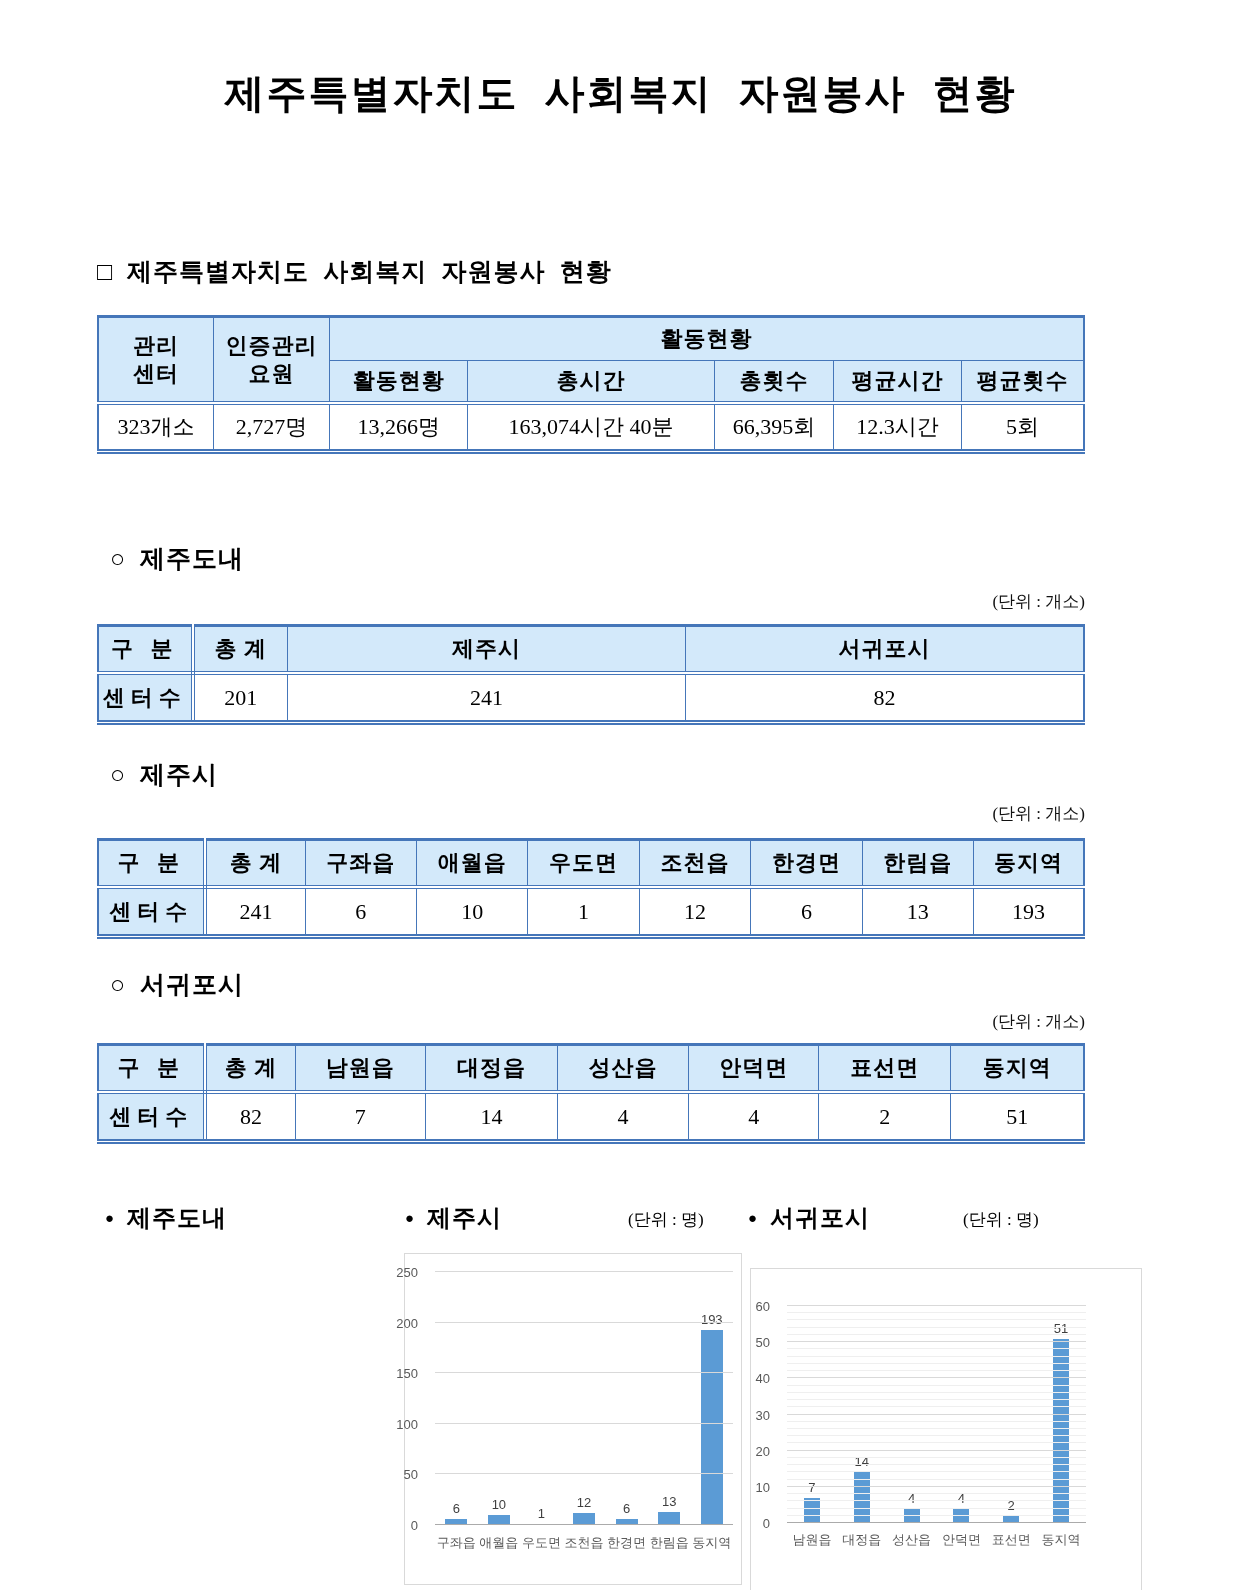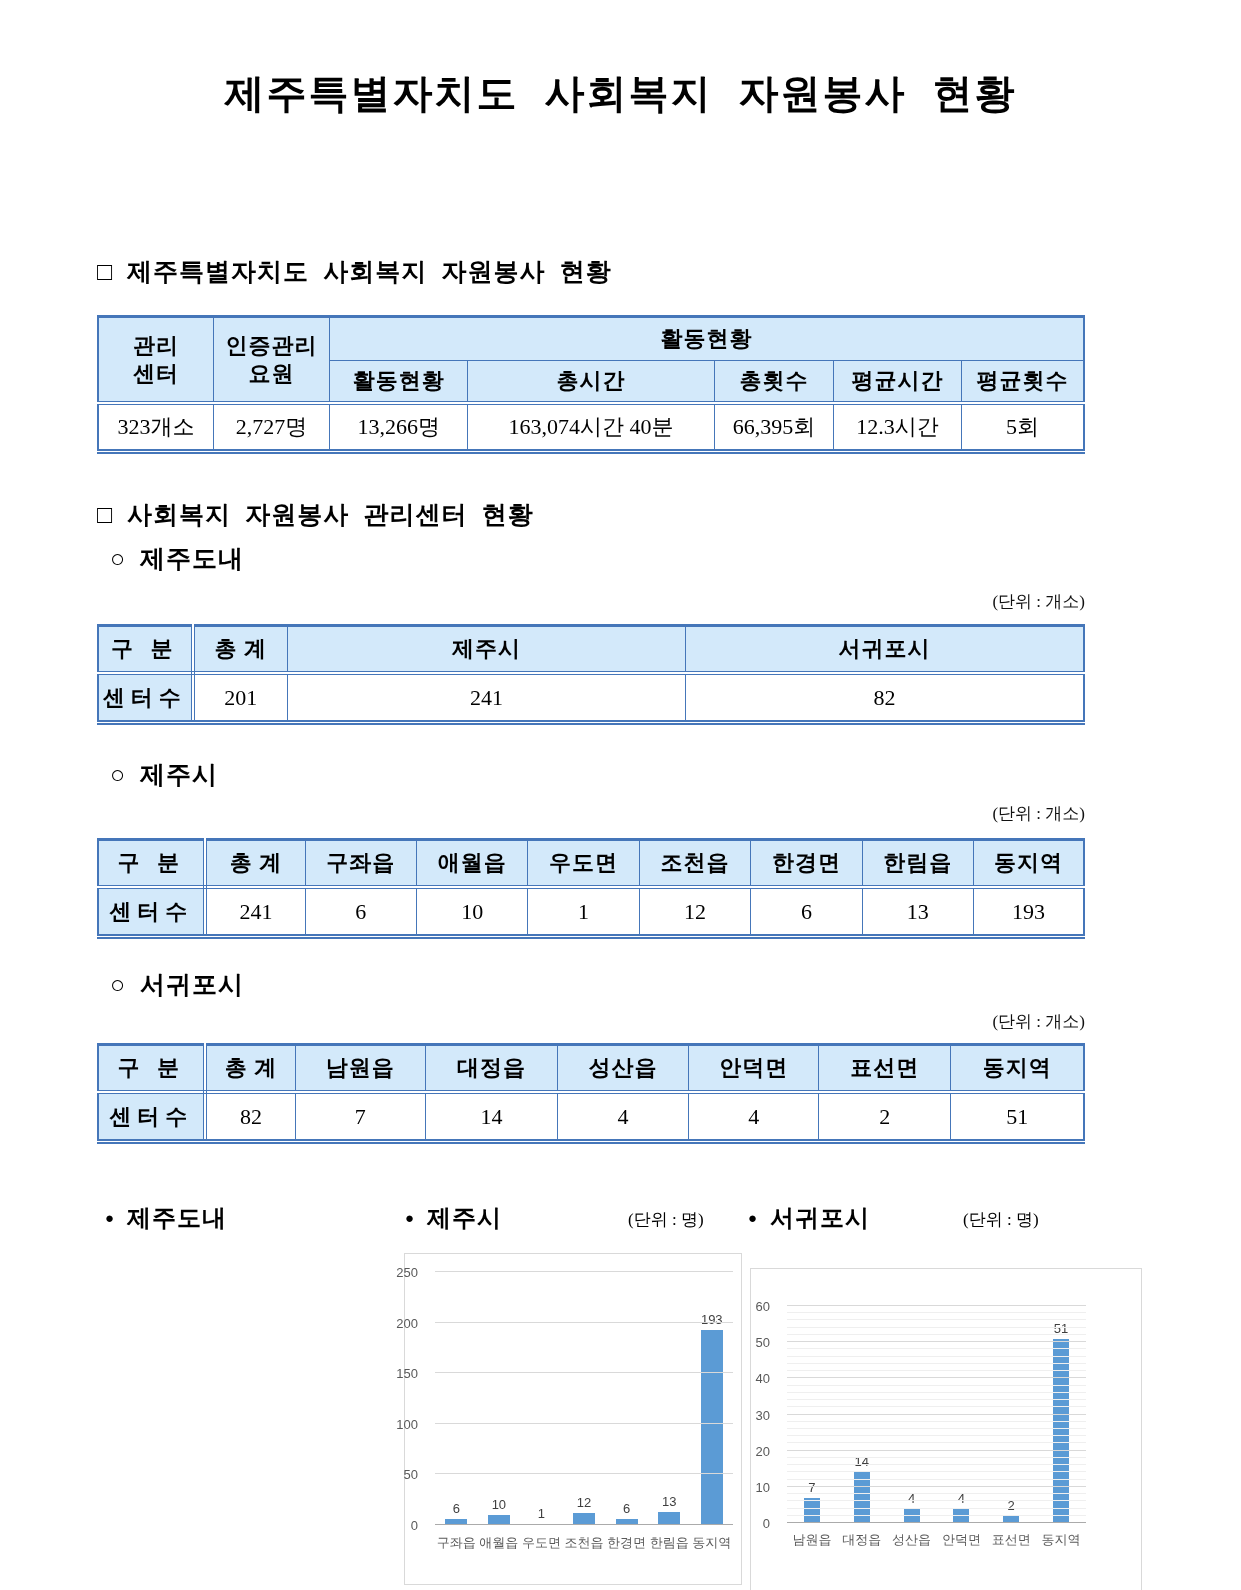--- a/index.html
+++ b/index.html
@@ -116,23 +116,20 @@
       <td>2,727명</td>
       <td>13,266명</td>
       <td>163,074시간 40분</td>
       <td>66,395회</td>
       <td>12.3시간</td>
       <td>5회</td>
     </tr>
   </tbody>
     </table>
 
-  <div class="abs sec-head" style="top:498px;">
-    <span class="marker">□</span><span>사회복지 자원봉사 관리센터 현황</span>
-  </div>
 
   <div class="abs sub-head" style="top:542px;">
     <span class="marker">○</span><span>제주도내</span>
   </div>
   <div class="abs unit" style="top:590px;">(단위 : 개소)</div>
 
   <table id="t2" class="abs rt">
     <colgroup>
         <col style="width:9.6%">
         <col style="width:9.6%">

